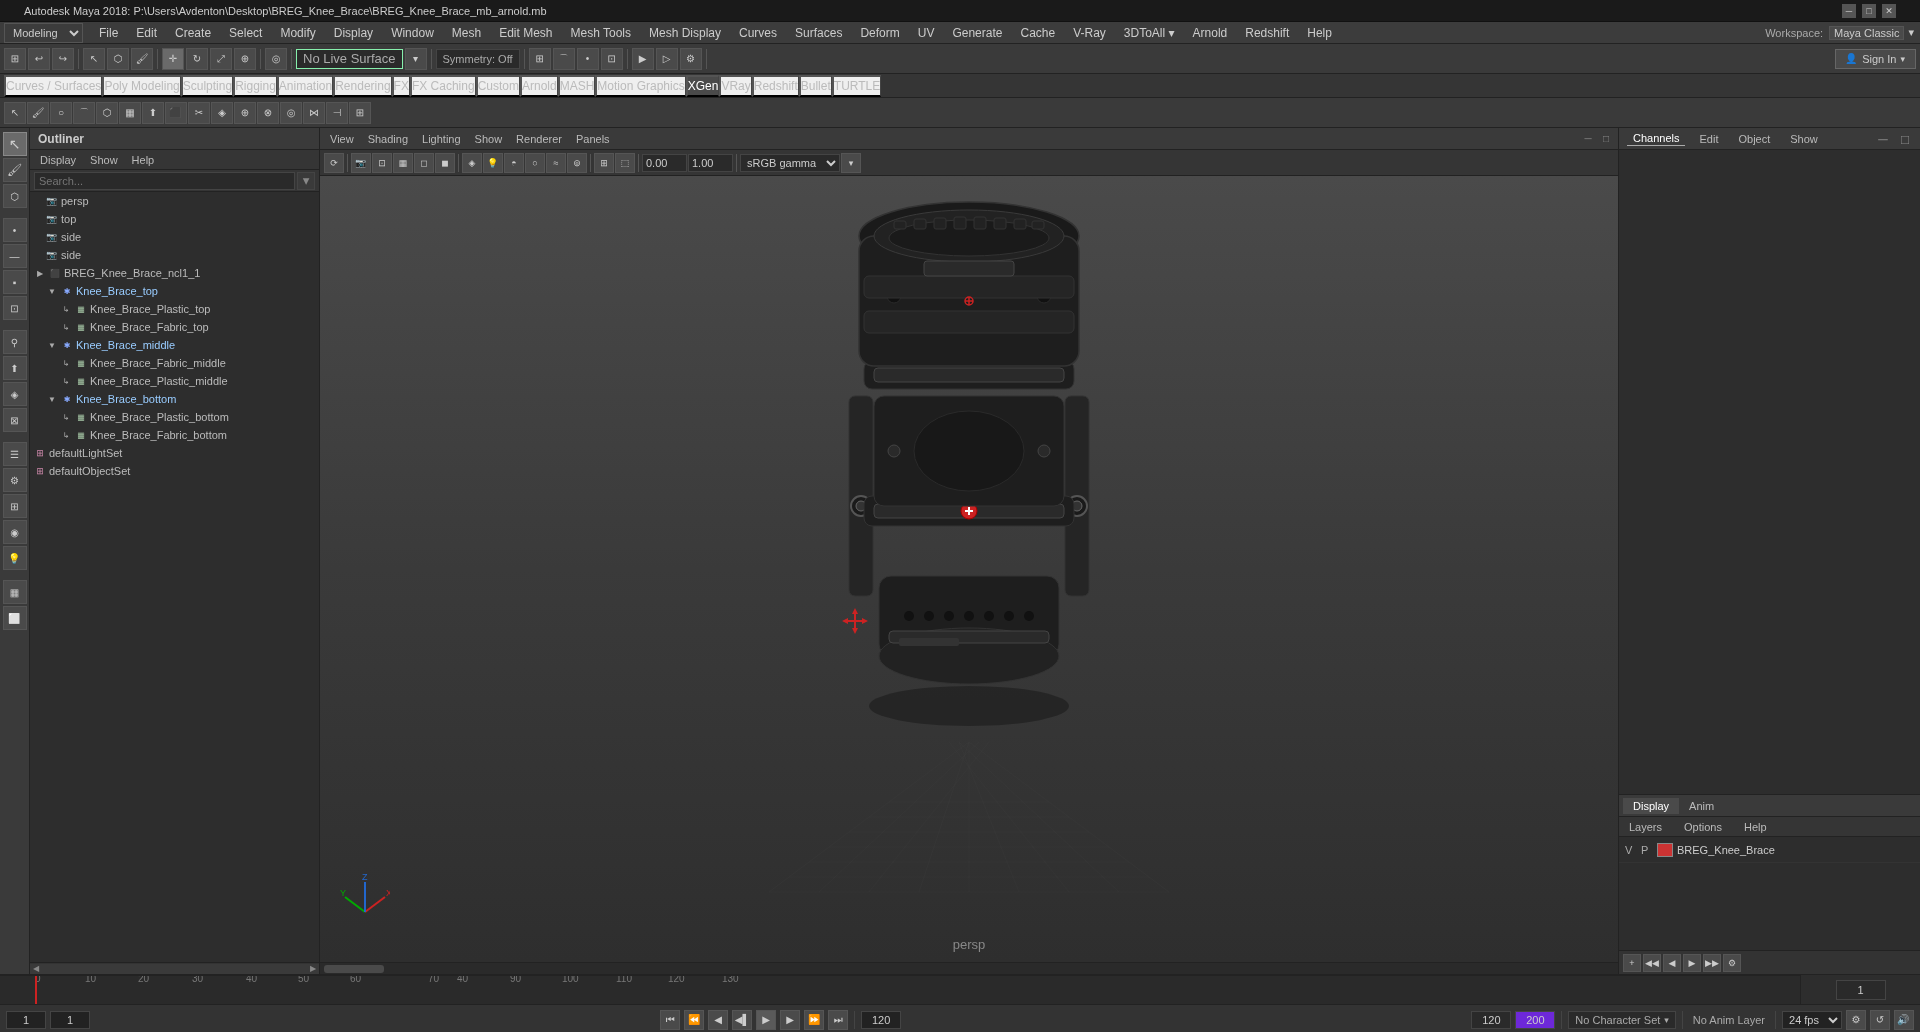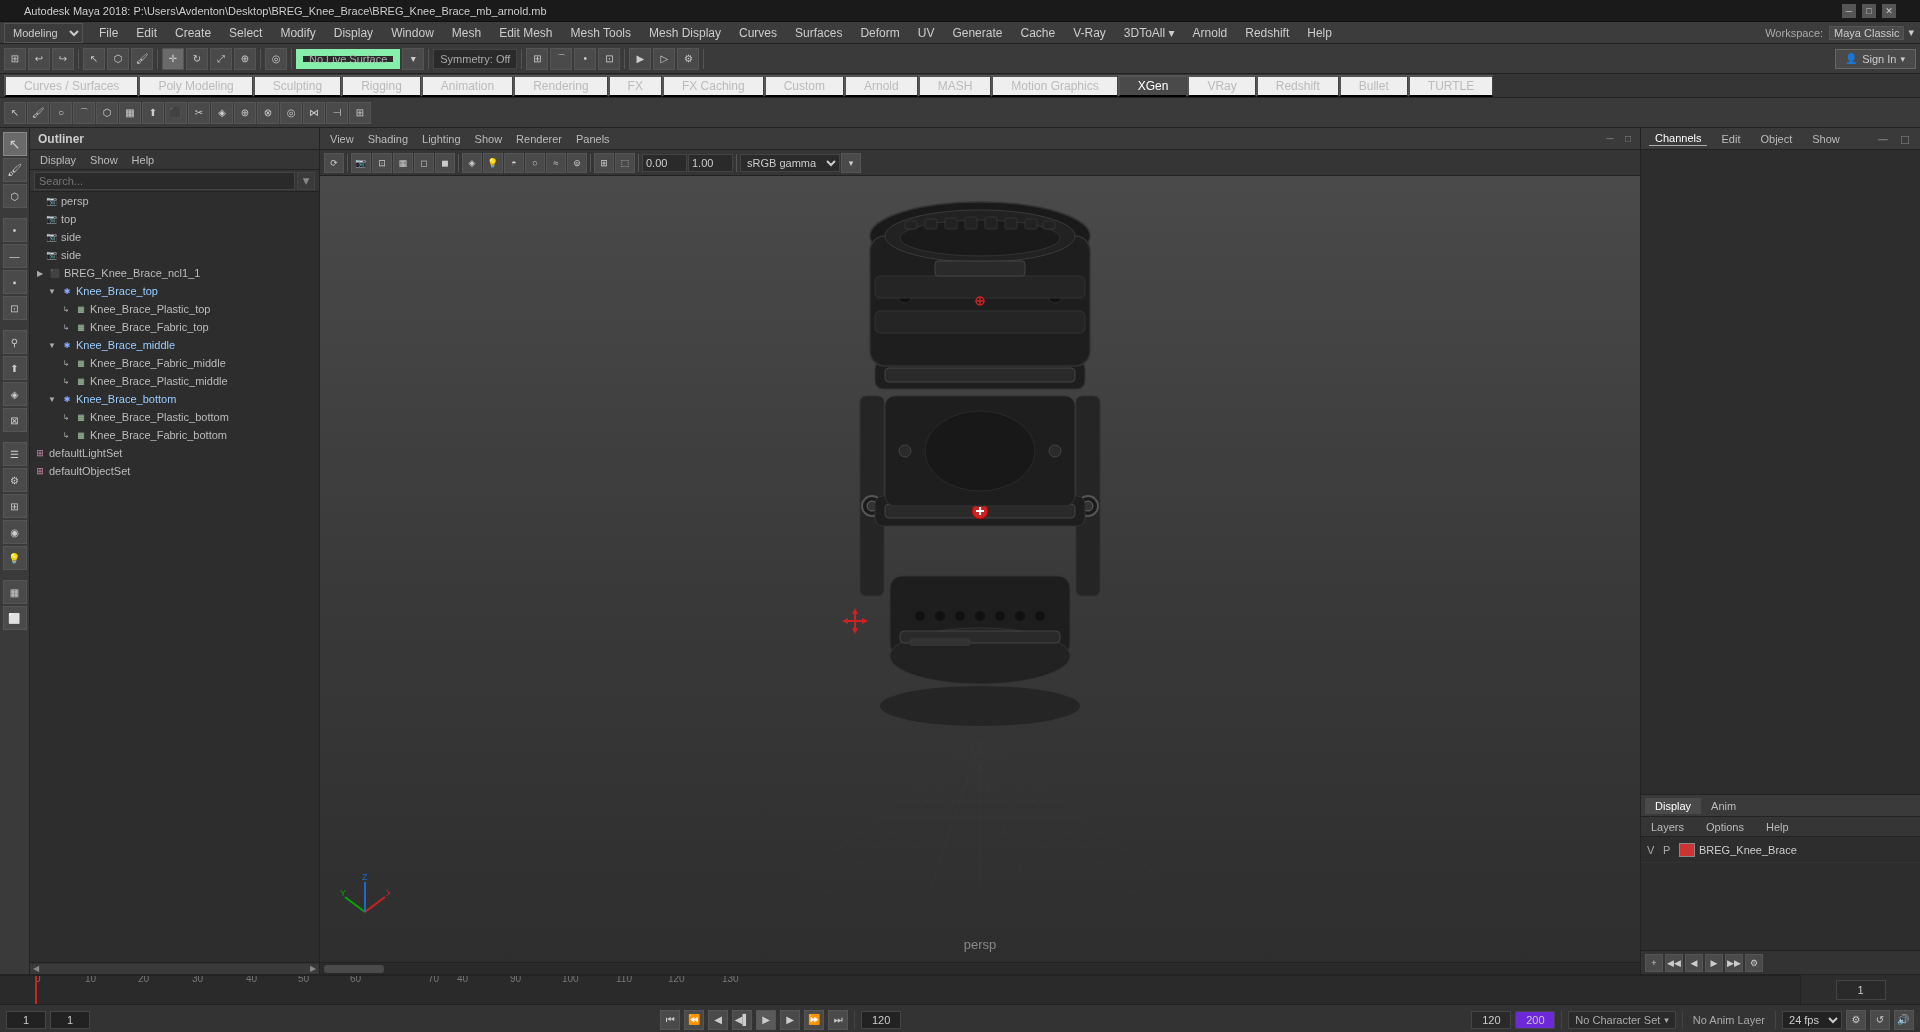--- a/index.html
+++ b/index.html
@@ -99,21 +99,21 @@
     
     #module-tabs {
       height: 24px;
       background: #353535;
       display: flex;
       align-items: center;
       padding: 0 4px;
       border-bottom: 1px solid #222;
     }
     .module-tab {
-      padding: 2px 18px;
+      padding: 2px 0;
       font-size: 12px;
       color: #bbbbbb;
       cursor: pointer;
       border-right: 1px solid #444;
     }
     .module-tab.active { background: #4a4a4a; color: #fff; }
 
     
     #tool-shelf {
       height: 30px;
@@ -348,21 +348,21 @@
     }
     
     #vp-hscroll {
       height: 12px;
       background: #2a2a2a;
       border-top: 1px solid #222;
     }
 
     
     #right-panel {
-      width: 280px;
+      width: 302px;
       background: #15803d;
       border-left: 1px solid #222;
       display: flex;
       flex-direction: column;
     }
     #channels-header {
       height: 22px;
       background: #3a3a3a;
       display: flex;
       align-items: center;
@@ -534,28 +534,27 @@
       background: #2a2a2a;
       border: 1px solid #444;
       padding: 1px 6px;
       height: 18px;
       display: flex;
       align-items: center;
     }
 
     
     #no-live-surface {
-      font-size: 11px;
+      font-size: 13px;
       color: #aaa;
       background: #2a2a2a;
-      border: 7px solid #86efac;
+      border: 1px solid #86efac;
       padding: 1px 6px;
       height: 20px;
       display: flex;
-      align-items: center;
       cursor: pointer;
     }
 
     
     #symmetry-off {
       font-size: 11px;
       color: #aaa;
       background: #2a2a2a;
       border: 1px solid #444;
       padding: 1px 6px;

